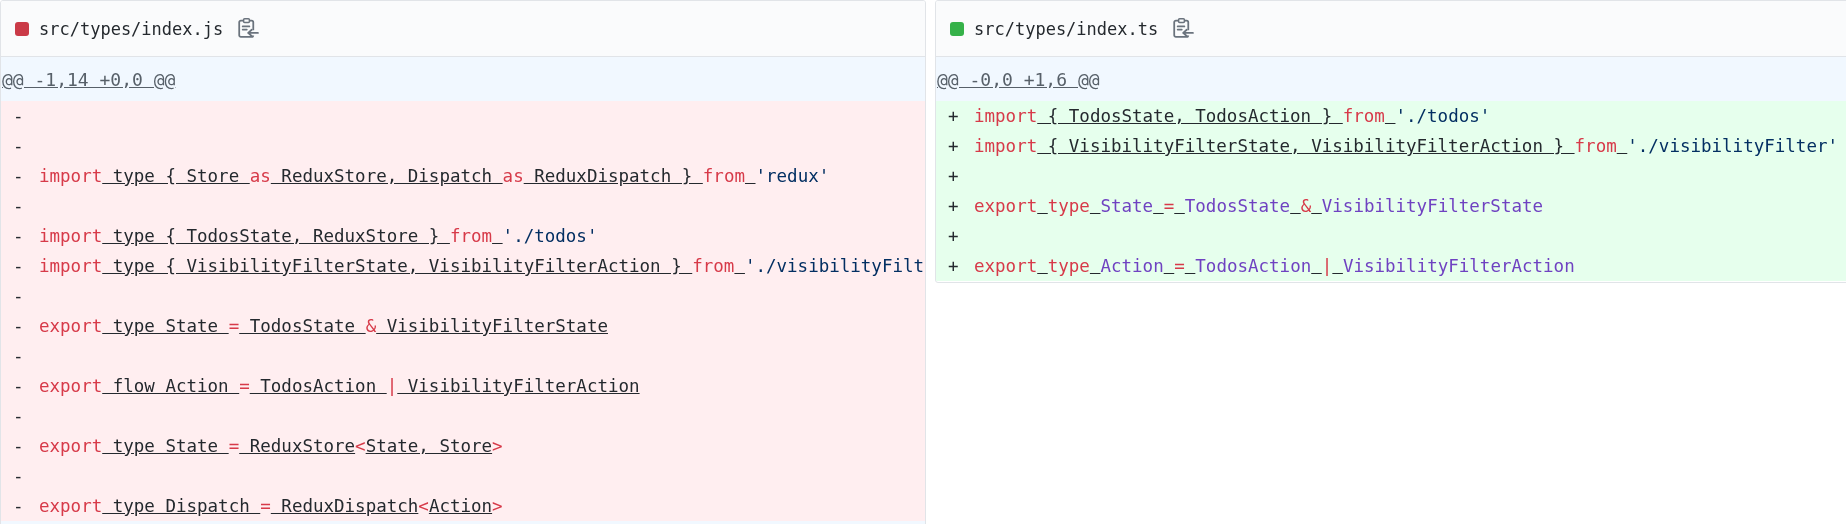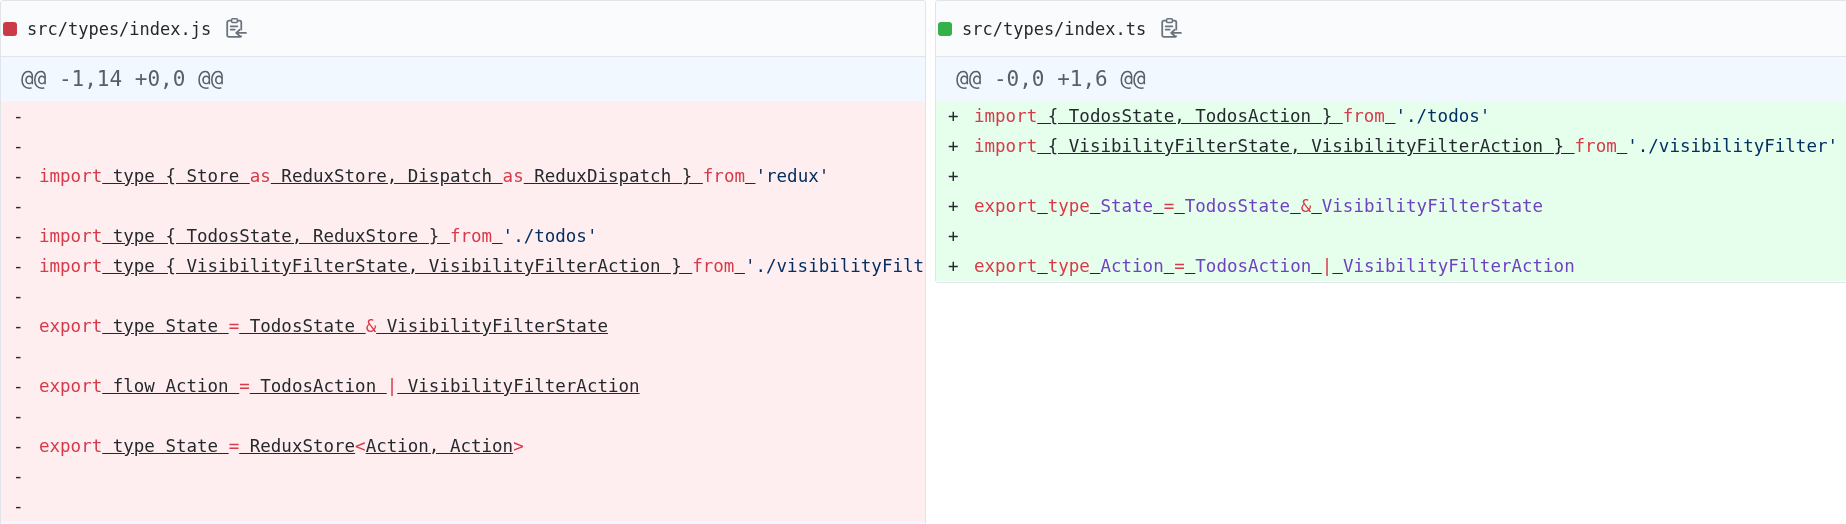--- a/index.html
+++ b/index.html
@@ -8,28 +8,28 @@
     --comment:#6a737d; --plain:#24292e; --removed_square:#ca3a47; --added_square:#35b149;
     --icon_gray:#6a737d; --hunk_text:#576069; --page_bg:#ffffff;
   }
   *{margin:0;padding:0;box-sizing:content-box;}
   html,body{width:1846px;height:524px;overflow:hidden;background:var(--page_bg);}
   .stage{position:relative;width:1846px;height:524px;font-family:"DejaVu Sans Mono","Liberation Mono",monospace;}
   .file-card{position:absolute;top:0;background:#fff;border:1px solid var(--border);border-radius:3px;overflow:hidden;}
   .file-card.left{left:0;width:924px;height:560px;}
   .file-card.right{left:935px;width:916px;height:281px;}
   .file-header{display:flex;align-items:center;height:55px;background:var(--header_bg);
-    border-bottom:1px solid var(--border);padding:0 2px;gap:10px;}
+    border-bottom:1px solid var(--border);padding:0 14px;gap:10px;}
   .status-square{width:14px;height:14px;border-radius:3px;flex:none;}
   .status-square.removed{background:var(--removed_square);}
   .status-square.added{background:var(--added_square);}
   .file-name{font-size:17px;color:var(--plain);white-space:pre;}
   .copy-btn{background:transparent;border:none;padding:0;width:27px;height:27px;color:var(--icon_gray);cursor:pointer;flex:none;display:flex;align-items:center;justify-content:center;}
-  .hunk{height:44px;background:var(--hunk_bg);color:var(--hunk_text);font-size:21px;
-    display:flex;align-items:center;padding-left:20px;white-space:pre;}
+  .hunk{height:44px;background:var(--hunk_bg);color:var(--hunk_text);font-size:18px;
+    display:flex;align-items:center;padding-left:1px;white-space:pre;text-decoration:underline;}
   .line{height:30px;display:flex;align-items:center;font-size:17.5px;overflow:hidden;}
   .line.del{background:var(--removed_bg);}
   .line.add{background:var(--added_bg);}
   .marker{flex:none;width:26px;padding-left:12px;color:var(--plain);white-space:pre;}
   .code{flex:1;white-space:pre;overflow:hidden;color:var(--plain);}
   .seg-keyword{color:var(--keyword);}
   .seg-plain{color:var(--plain);text-decoration:underline;}
   .seg-string{color:var(--string);}
   .seg-type{color:var(--type);}
   .seg-comment{color:var(--comment);}
@@ -94,28 +94,29 @@
         <div class="line del">
           <span class="marker">-</span>
           <span class="code"><span class="seg-keyword">export</span><span class="seg-plain"> flow Action </span><span class="seg-keyword">=</span><span class="seg-plain"> TodosAction </span><span class="seg-keyword">|</span><span class="seg-plain"> VisibilityFilterAction</span></span>
         </div>
         <div class="line del">
           <span class="marker">-</span>
           <span class="code"></span>
         </div>
         <div class="line del">
           <span class="marker">-</span>
-          <span class="code"><span class="seg-keyword">export</span><span class="seg-plain"> type State </span><span class="seg-keyword">=</span><span class="seg-plain"> ReduxStore</span><span class="seg-keyword">&lt;</span><span class="seg-plain">Action, Action</span><span class="seg-keyword">&gt;</span></span>
+          <span class="code"><span class="seg-keyword">export</span><span class="seg-plain"> type State </span><span class="seg-keyword">=</span><span class="seg-plain"> ReduxStore</span><span class="seg-keyword">&lt;</span><span class="seg-plain">State, Store</span><span class="seg-keyword">&gt;</span></span>
         </div>
         <div class="line del">
           <span class="marker">-</span>
           <span class="code"></span>
         </div>
         <div class="line del">
           <span class="marker">-</span>
+          <span class="code"><span class="seg-keyword">export</span><span class="seg-plain"> type Dispatch </span><span class="seg-keyword">=</span><span class="seg-plain"> ReduxDispatch</span><span class="seg-keyword">&lt;</span><span class="seg-plain">Action</span><span class="seg-keyword">&gt;</span></span>
         </div>
       </div>
     <div class="expand-strip"></div>
   </section>
 
   <section class="file-card right">
     <header class="file-header">
       <span class="status-square added"></span>
       <span class="file-name">src/types/index.ts</span>
       <button class="copy-btn">

